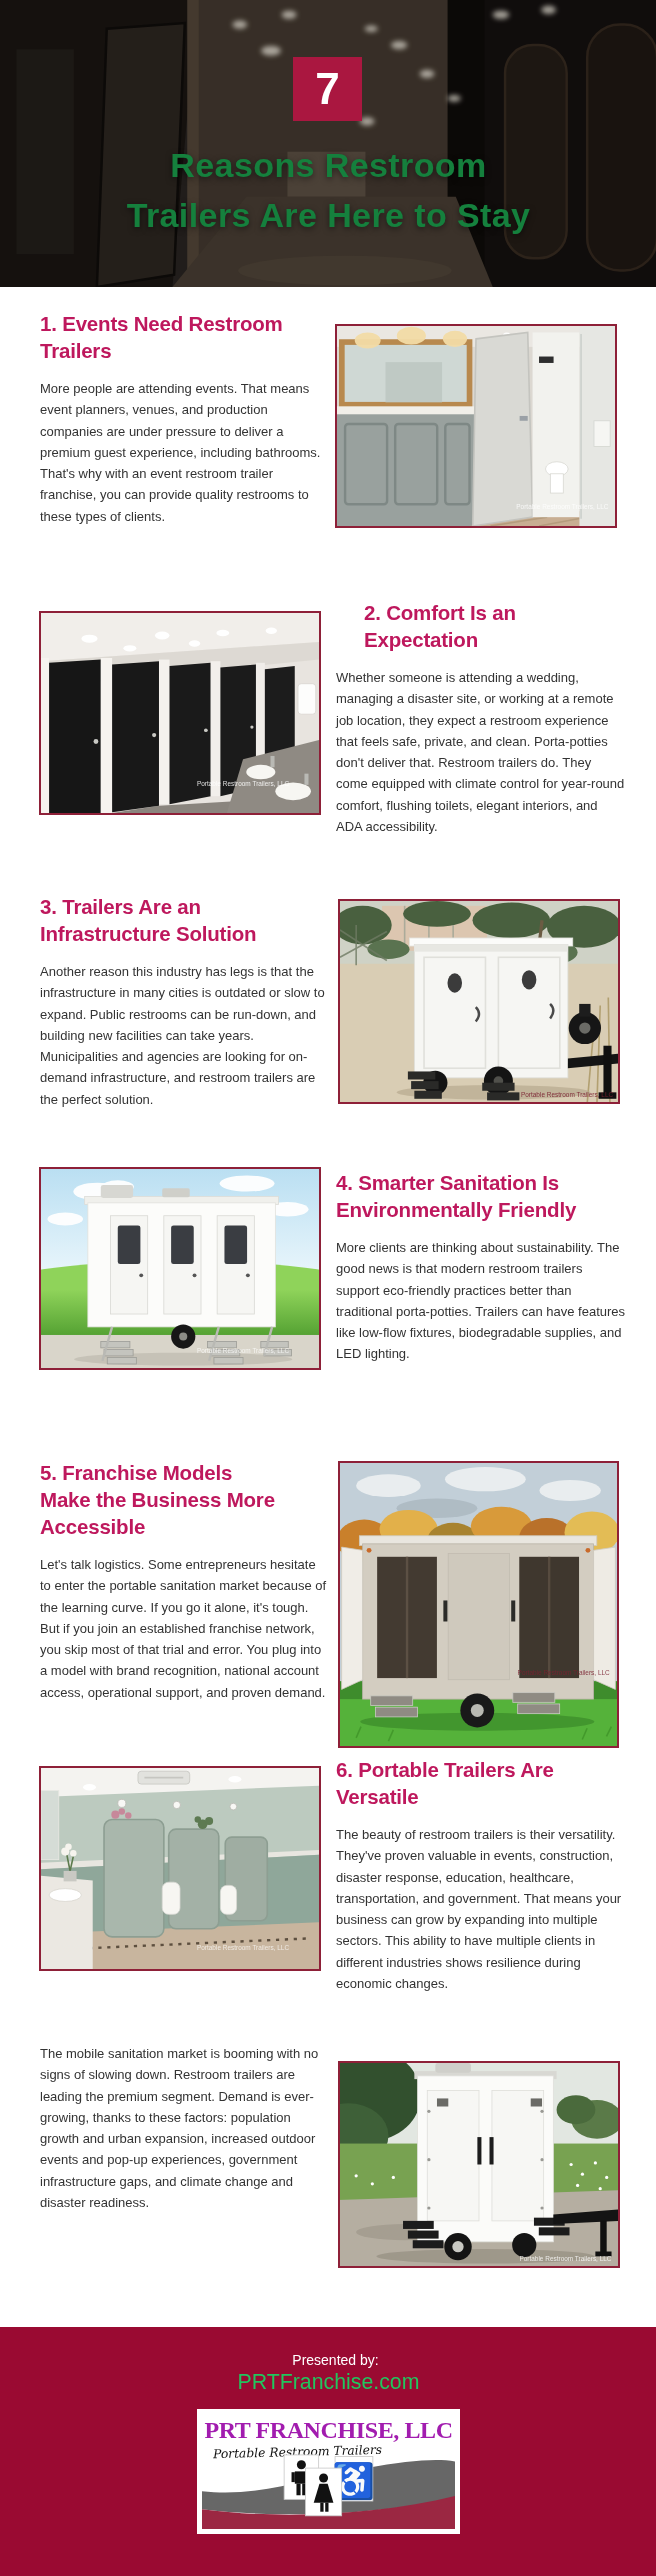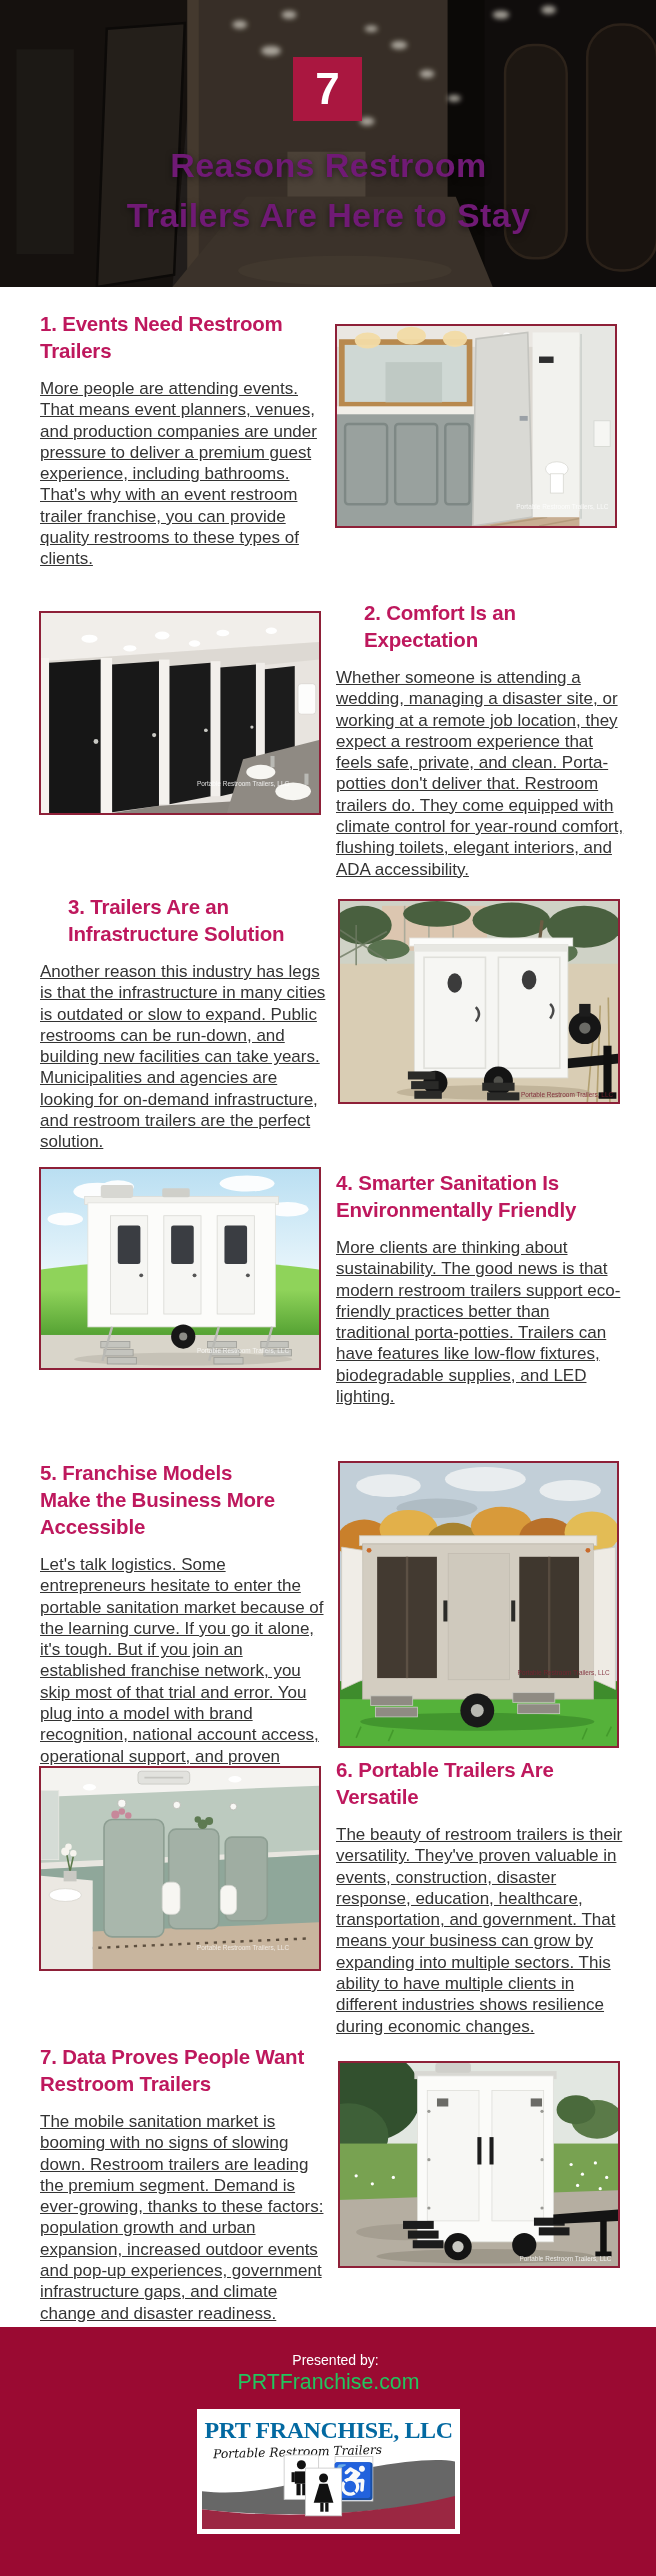--- a/index.html
+++ b/index.html
@@ -5,51 +5,51 @@
   html,body{margin:0;padding:0;background:#ffffff;}
   .page{position:relative;width:657px;height:2576px;margin:0 auto;background:#fff;
         font-family:"Liberation Sans",sans-serif;overflow:hidden;}
   
   .hero{position:absolute;left:0;top:0;width:657px;height:287px;overflow:hidden;}
   .hero-bg{position:absolute;left:0;top:0;width:100%;height:100%;display:block;}
   .badge{position:absolute;left:293px;top:57px;width:69px;height:64px;background:#AA1740;
          display:flex;align-items:center;justify-content:center;}
   .badge span{color:#fff;font-size:44px;font-weight:800;line-height:1;}
   .hero h1{position:absolute;left:0;top:140px;width:657px;margin:0;text-align:center;
-           color:#701a75;font-size:34px;line-height:50px;font-weight:800;letter-spacing:0.4px;
+           color:#15803d;font-size:34px;line-height:50px;font-weight:800;letter-spacing:0.4px;
            text-shadow:0 1.6px 6.6px rgba(0,0,0,.5);}
   
   .txt{position:absolute;}
   .txt h2{margin:0 0 14px 0;color:#be185d;font-size:20.5px;line-height:27px;font-weight:800;letter-spacing:-0.2px;}
-  .txt p{margin:0;color:#333333;font-size:17px;line-height:21.3px;text-decoration:underline;}
+  .txt p{margin:0;color:#333333;font-size:13px;line-height:21.3px;}
   .photo{position:absolute;margin:0;border:2.5px solid #8E2038;box-sizing:border-box;background:#eee;}
   .photo svg{display:block;width:100%;height:100%;}
   .s1-txt{left:40px;top:310px;width:286px;}
   .s1-img{left:335px;top:324px;width:282px;height:204px;}
   .s2-img{left:39px;top:611px;width:282px;height:204px;}
   .s2-txt{left:336px;top:599px;width:289px;} .s2-txt h2{width:197px;margin-left:28px;}
-  .s3-txt{left:40px;top:893px;width:287px;} .s3-txt h2{width:246px;margin-left:28px;}
+  .s3-txt{left:40px;top:893px;width:287px;} .s3-txt h2{width:246px;}
   .s3-img{left:338px;top:899px;width:282px;height:205px;}
   .s4-img{left:39px;top:1167px;width:282px;height:203px;}
   .s4-txt{left:336px;top:1169px;width:291px;} .s4-txt h2{width:263px;}
   .s5-txt{left:40px;top:1459px;width:287px;} .s5-txt h2{width:246px;}
   .s5-img{left:338px;top:1461px;width:281px;height:287px;}
   .s6-img{left:39px;top:1766px;width:282px;height:205px;}
   .s6-txt{left:336px;top:1756px;width:292px;} .s6-txt h2{width:246px;}
   .s7-txt{left:40px;top:2043px;width:289px;} .s7-txt h2{width:279px;}
   .s7-img{left:338px;top:2061px;width:282px;height:207px;}
   
   .footer{position:absolute;left:0;top:2327px;width:657px;height:249px;background:#9A0A32;}
   .presented{position:absolute;left:0;top:24.6px;width:657px;text-align:center;
              color:#ffffff;font-size:14px;margin-left:7px;}
   .site{position:absolute;left:0;top:43px;width:657px;text-align:center;color:#22c55e;
         font-size:21.3px;text-decoration:none;display:block;}
   .logo{position:absolute;left:197px;top:82px;width:263px;height:125px;background:#ffffff;}
   .logo-inner{position:absolute;left:4.9px;top:4.9px;right:4.9px;bottom:4.9px;background:#fff;overflow:hidden;}
-  .logo-name{position:absolute;left:0;top:3.3px;width:100%;text-align:center;color:#0369a1;
+  .logo-name{position:absolute;left:0;top:3.3px;width:100%;text-align:center;color:#a21caf;
              font-family:"Liberation Serif",serif;font-weight:bold;font-size:24px;letter-spacing:-0.4px;}
   .logo-tagline{position:absolute;left:11.5px;top:31px;color:#141414;font-family:"DejaVu Serif",serif;
                 font-style:italic;font-size:12.3px;transform:rotate(-1.5deg);}
   .logo-waves{position:absolute;left:0;bottom:0;width:253px;height:79px;display:block;}
 </style>
 </head>
 <body>
 
 <div class="page">
 
@@ -421,21 +421,20 @@
         </g>
       <text x="250" y="226" text-anchor="middle" font-size="8" fill="#ffffff" opacity=".7">Portable Restroom Trailers, LLC</text>
     </svg>
   </figure>
   <div class="txt s6-txt">
     <h2>6. Portable Trailers Are Versatile</h2>
     <p>The beauty of restroom trailers is their versatility. They've proven valuable in events, construction, disaster response, education, healthcare, transportation, and government. That means your business can grow by expanding into multiple sectors. This ability to have multiple clients in different industries shows resilience during economic changes.</p>
   </div>
 
   <div class="txt s7-txt">
-    <h2>7. Data Proves People Want Restroom Trailers</h2>
     <p>The mobile sanitation market is booming with no signs of slowing down. Restroom trailers are leading the premium segment. Demand is ever-growing, thanks to these factors: population growth and urban expansion, increased outdoor events and pop-up experiences, government infrastructure gaps, and climate change and disaster readiness.</p>
   </div>
   <figure class="photo s7-img">
     <svg viewBox="0 0 344 252" preserveAspectRatio="none">
       <rect width="344" height="252" fill="#e2e7e1"></rect>
       <ellipse cx="40" cy="40" rx="60" ry="56" fill="#32502e"></ellipse>
       <ellipse cx="10" cy="90" rx="50" ry="40" fill="#3e6038"></ellipse>
       <ellipse cx="318" cy="70" rx="32" ry="24" fill="#5a7a48"></ellipse>
       <ellipse cx="292" cy="58" rx="24" ry="18" fill="#4a6a3c"></ellipse>
       <rect x="0" y="100" width="344" height="70" fill="#78a251"></rect>

